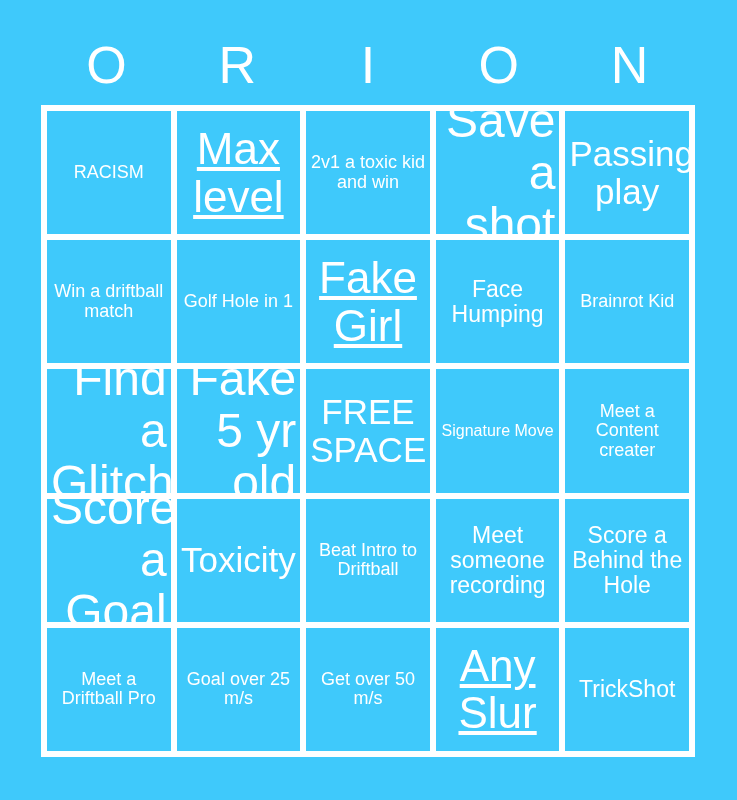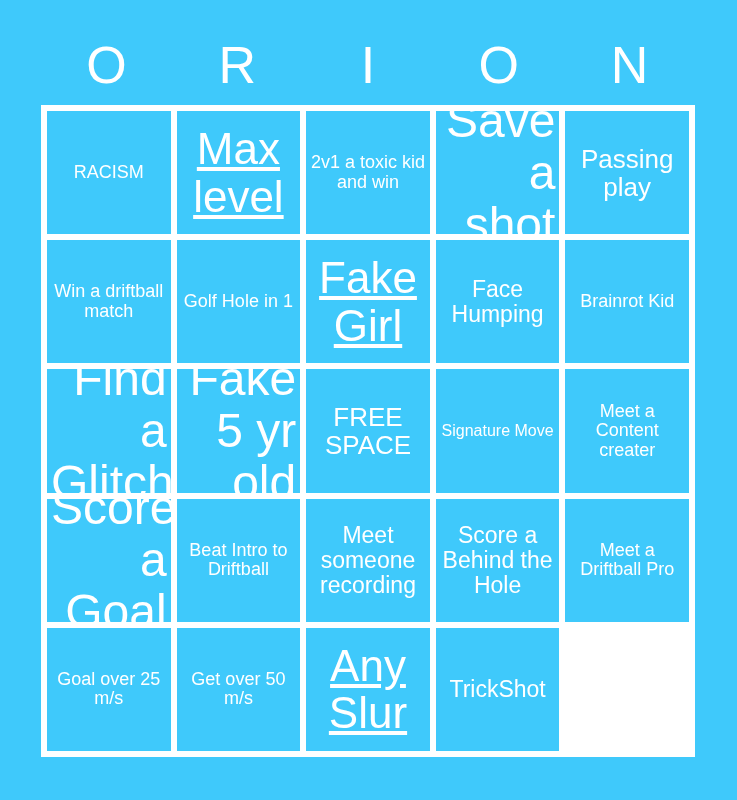--- a/index.html
+++ b/index.html
@@ -69,21 +69,21 @@
     font-weight: 400;
   }
   .cell span {
     display: block;
     width: 100%;
   }
   
   .fs-xs  { font-size: 16px; }
   .fs-s   { font-size: 23px; justify-content: flex-end; }
   .fs-m   { font-size: 18px; }
-  .fs-l   { font-size: 26px; }
+  .fs-l   { font-size: 35px; }
   .fs-xl  { font-size: 48px; text-align: right; }
   .fs-xxl { font-size: 44px; text-decoration: underline; }
 </style>
 </head>
 <body>
 
 <div class="card">
 
   <div class="header">
     <div class="header-letter">O</div>
@@ -135,20 +135,23 @@
       </div>
       <div class="cell fs-xs">
         <span>Signature Move</span>
       </div>
       <div class="cell fs-m">
         <span>Meet a Content creater</span>
       </div>
       <div class="cell fs-xl">
         <span>Score a Goal</span>
       </div>
+      <div class="cell fs-l">
+        <span>Toxicity</span>
+      </div>
       <div class="cell fs-m">
         <span>Beat Intro to Driftball</span>
       </div>
       <div class="cell fs-s">
         <span>Meet someone recording</span>
       </div>
       <div class="cell fs-s">
         <span>Score a Behind the Hole</span>
       </div>
       <div class="cell fs-m">

